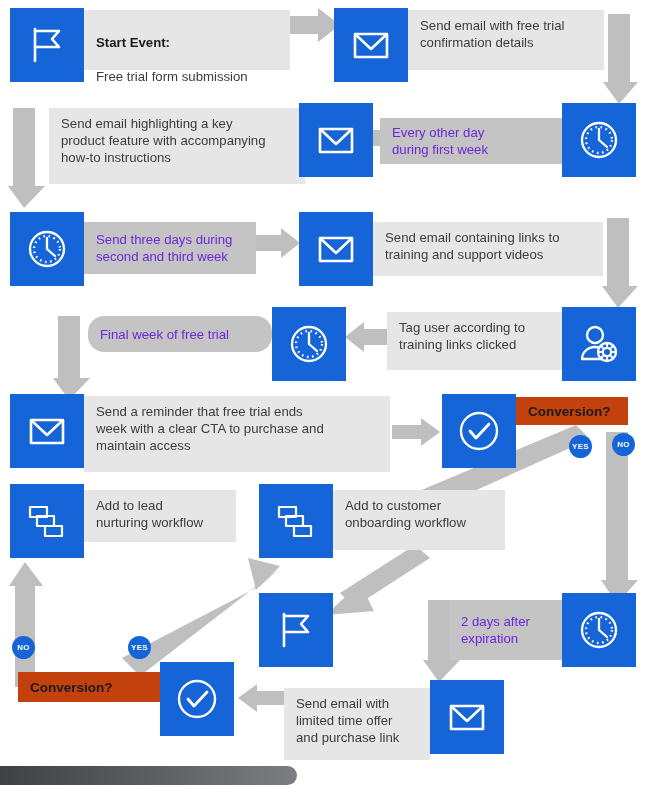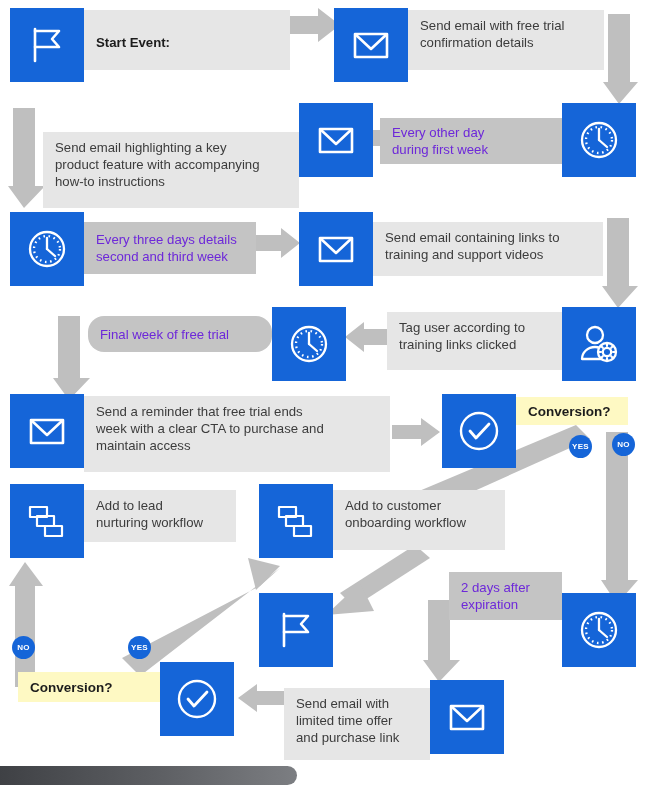--- a/index.html
+++ b/index.html
@@ -31,21 +31,21 @@
     background: #e6e6e6;
     color: #3c3c3c;
     font-size: 13.2px;
     line-height: 17px;
     padding: 7px 10px 7px 12px;
     z-index: 4;
     white-space: pre-line;
   }
   .plate.dark { background: #c4c4c4; }
   .plate.italic { color: #6d28d9; }
-  .plate.bluebg { background: #fef9c3; color: #1c1c1c; font-weight: bold; font-size: 13.5px; }
+  .plate.bluebg { background: #c2410c; color: #1c1c1c; font-weight: bold; font-size: 13.5px; }
   .plate .strong { font-weight: bold; color: #1c1c1c; }
   .plate.bold { font-weight: bold; color: #1c1c1c; }
   .plate.center { display: flex; align-items: center; }
   
   .arrow { position: absolute; z-index: 2; }
   .arrow svg { display: block; overflow: visible; }
   
   .pill {
     position: absolute;
     width: 23px; height: 23px;
@@ -85,20 +85,21 @@
       <svg width="42" height="42" viewBox="0 0 42 42">
           <g fill="none" stroke="#ffffff" stroke-width="2.6" stroke-linejoin="round" stroke-linecap="round">
             <path d="M9 5 V37"></path>
             <path d="M9 7 H33 L26 15 L33 23 H9"></path>
           </g>
         </svg>
     </span>
   </div>
   <div class="plate" style="left:84px; top:10px; width:206px; height:60px;">
     <span class="strong">Start Event:</span><br>
+    <span>Free trial form submission</span>
   </div>
 
   <div class="tile" style="left:334px; top:8px; width:74px; height:74px;">
     <span>
       <svg width="44" height="44" viewBox="0 0 44 44">
           <g fill="none" stroke="#ffffff" stroke-width="2.6" stroke-linejoin="round">
             <rect x="6" y="11" width="32" height="23"></rect>
             <path d="M6 11 L22 26 L38 11"></path>
           </g>
         </svg>
@@ -136,21 +137,21 @@
   <div class="tile" style="left:299px; top:103px; width:74px; height:74px;">
     <span>
       <svg width="44" height="44" viewBox="0 0 44 44">
           <g fill="none" stroke="#ffffff" stroke-width="2.6" stroke-linejoin="round">
             <rect x="6" y="11" width="32" height="23"></rect>
             <path d="M6 11 L22 26 L38 11"></path>
           </g>
         </svg>
     </span>
   </div>
-  <div class="plate" style="left:43px; top:108px; width:256px; height:76px;margin-top:24px;"><span>Send email highlighting a key
+  <div class="plate" style="left:49px; top:108px; width:256px; height:76px;"><span>Send email highlighting a key
 product feature with accompanying
 how-to instructions</span></div>
 
   <div class="arrow" style="left:8px; top:108px;">
     <svg width="40" height="100" viewBox="0 0 40 100">
         <path d="M5 0 H27 V78 H37 L16 100 L0 78 H5 Z" fill="#bfbfbf"></path>
       </svg>
   </div>
 
   <div class="tile" style="left:10px; top:212px; width:74px; height:74px;">
@@ -158,21 +159,21 @@
       <svg width="46" height="46" viewBox="0 0 46 46">
           <g fill="none" stroke="#ffffff" stroke-width="2.3">
             <circle cx="23" cy="23" r="17"></circle>
             <circle cx="23" cy="23" r="13" stroke-dasharray="1.6 3.6"></circle>
             <path d="M23 23 V12" stroke-linecap="round"></path>
             <path d="M23 23 L31 30" stroke-linecap="round"></path>
           </g>
         </svg>
     </span>
   </div>
-  <div class="plate dark italic center" style="left:84px; top:222px; width:172px; height:52px;"><span>Every three days details
+  <div class="plate dark italic center" style="left:84px; top:222px; width:172px; height:52px;"><span>Send three days during
 second and third week</span></div>
   <div class="arrow" style="left:250px; top:228px;">
     <svg width="50" height="30" viewBox="0 0 50 30">
         <path d="M0 7 H31 V0 L50 15 L31 30 V23 H0 Z" fill="#bfbfbf"></path>
       </svg>
   </div>
 
   <div class="tile" style="left:299px; top:212px; width:74px; height:74px;">
     <span>
       <svg width="44" height="44" viewBox="0 0 44 44">
@@ -363,21 +364,21 @@
       <svg width="46" height="46" viewBox="0 0 46 46">
           <g fill="none" stroke="#ffffff" stroke-width="2.3">
             <circle cx="23" cy="23" r="17"></circle>
             <circle cx="23" cy="23" r="13" stroke-dasharray="1.6 3.6"></circle>
             <path d="M23 23 V12" stroke-linecap="round"></path>
             <path d="M23 23 L31 30" stroke-linecap="round"></path>
           </g>
         </svg>
     </span>
   </div>
-  <div class="plate dark italic center" style="left:449px; top:572px; width:113px; height:48px;"><span>2 days after
+  <div class="plate dark italic center" style="left:449px; top:600px; width:113px; height:60px;"><span>2 days after
 expiration</span></div>
 
   <div class="arrow" style="left:423px; top:600px;">
     <svg width="42" height="82" viewBox="0 0 42 82">
         <path d="M5 0 H27 V60 H37 L16 82 L0 60 H5 Z" fill="#bfbfbf"></path>
       </svg>
   </div>
 
   <div class="plate bluebg center" style="left:18px; top:672px; width:145px; height:30px;"><span>Conversion?</span></div>
   <div class="tile" style="left:160px; top:662px; width:74px; height:74px;">

